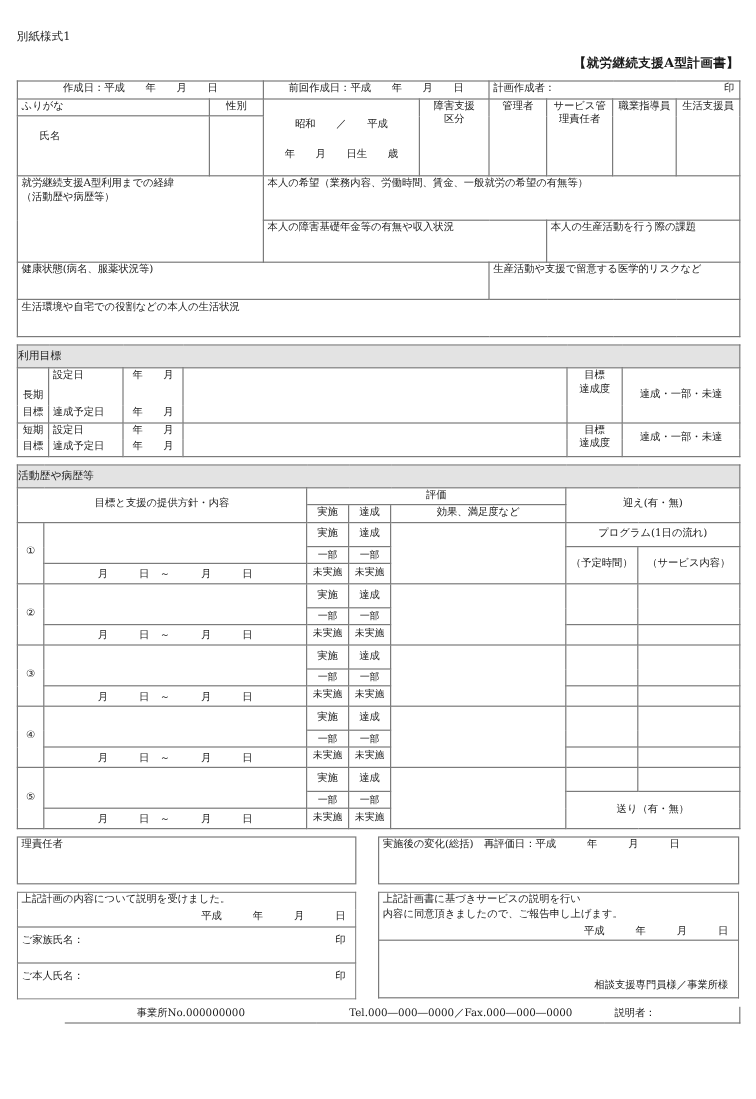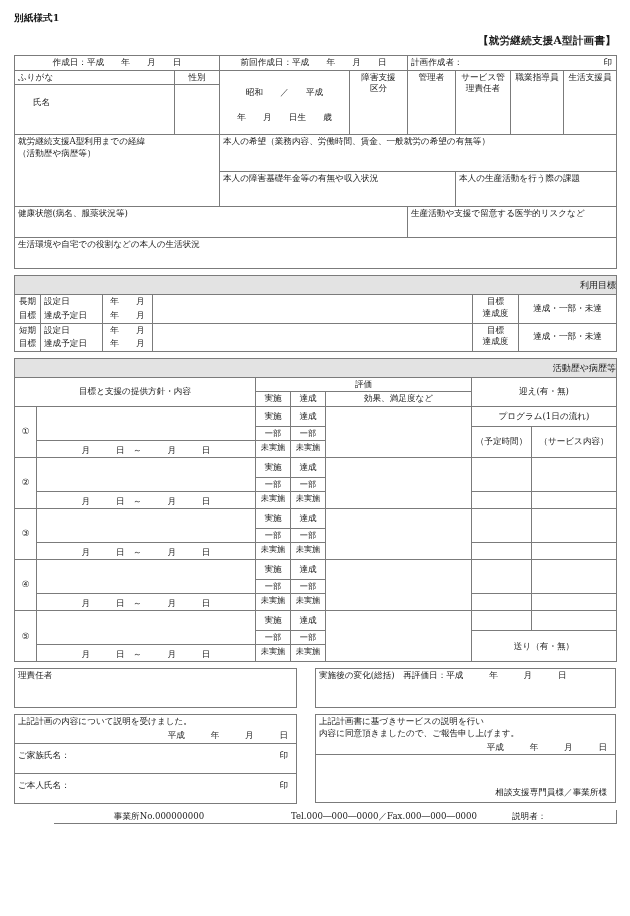--- a/index.html
+++ b/index.html
@@ -5,37 +5,37 @@
   html,body{margin:0;padding:0;}
   body{
     width:630px;height:916px;
     background:#ffffff;
     font-family:"DejaVu Serif","Liberation Serif",serif;
     color:#1a1a1a;
     -webkit-font-smoothing:none;
   }
   .page{position:relative;width:630px;height:916px;box-sizing:border-box;padding:0 14px;}
 
-  .form-no{font-size:9.5px;padding-top:12px;padding-bottom:9px;letter-spacing:0.2px;font-weight:bold;}
+  .form-no{font-size:9.5px;padding-top:24px;padding-bottom:9px;letter-spacing:0.2px;}
   .doc-title{text-align:right;font-size:10.5px;font-weight:bold;padding-bottom:7px;letter-spacing:0.3px;}
 
   table{border-collapse:collapse;width:602px;table-layout:fixed;}
   table td{
     border:1px solid #7b7b7b;
     font-size:8.6px;
     padding:1px 3px;
     vertical-align:top;
     line-height:1.35;
     overflow:hidden;
   }
   .blk{margin-bottom:6px;}
   .ctr{text-align:center;}
   .mid{vertical-align:middle;}
   .bot{vertical-align:bottom;}
-  .shade{background:#e3e3e3;text-align:right;font-size:9px;padding:3px 0;}
+  .shade{background:#e3e3e3;text-align:left;font-size:9px;padding:3px 0;}
   .nb{border:none !important;}
   .rgt{text-align:right;}
   .tiny{font-size:8.2px;}
 </style>
 </head>
 <body>
 
 <div class="page">
 
   <div class="form-no">別紙様式1</div>
@@ -121,21 +121,21 @@
       <col style="width:320px">
         <col style="width:46px">
         <col style="width:98px">
     </colgroup>
     <tbody>
         <tr>
       <td class="shade" colspan="6">利用目標</td>
     </tr>
 
     <tr>
-      <td class="ctr" style="border-bottom:none;padding-top:1px">長期</td>
+      <td class="ctr" style="border-bottom:none;padding-top:18px">長期</td>
       <td style="border-bottom:none">設定日</td>
       <td class="ctr" style="border-bottom:none;border-left:none">年　　月</td>
       <td rowspan="2"></td>
       <td class="ctr" rowspan="2">
         <div>目標</div>
         <div>達成度</div>
       </td>
       <td class="ctr mid" rowspan="2">達成・一部・未達</td>
     </tr>
     <tr>

